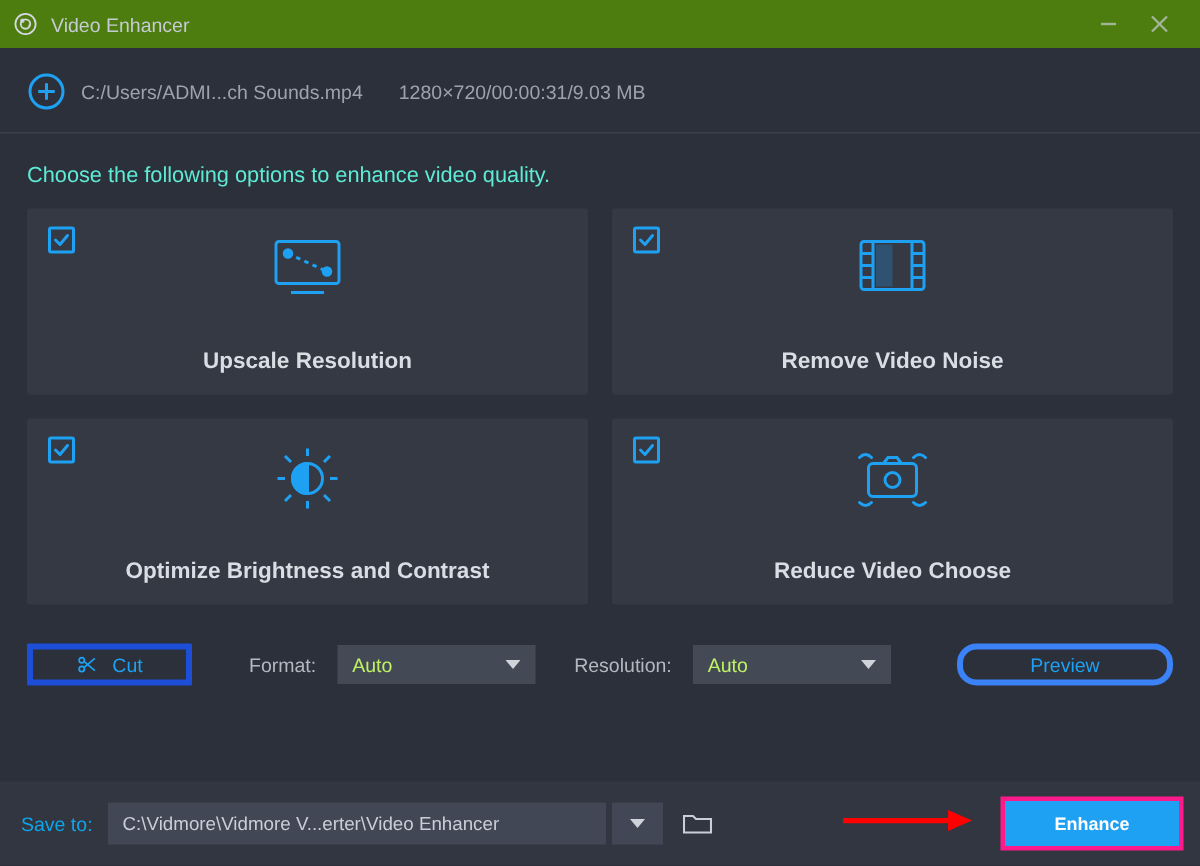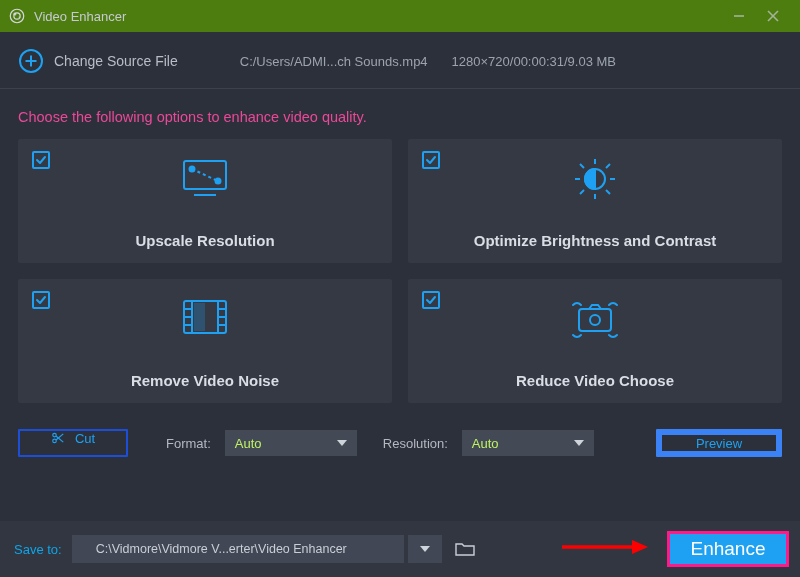--- a/index.html
+++ b/index.html
@@ -13,44 +13,44 @@
   .titlebar .win-btn { width: 34px; height: 24px; display: flex; align-items: center; justify-content: center; cursor: pointer; opacity: 0.7; }
 
   
   .source-row { display: flex; align-items: center; padding: 16px 18px 14px 18px; border-bottom: 1px solid #3d4149; }
   .plus-btn { width: 26px; height: 26px; margin-right: 10px; cursor: pointer; }
   .change-src { font-size: 14px; color: #b8bdc6; margin-right: 62px; cursor: pointer; }
   .filepath { font-size: 13px; color: #9da3ad; margin-right: 24px; text-align: center; }
   .fileinfo { font-size: 13px; color: #9da3ad; }
 
   
-  .instruction { padding: 20px 18px 14px 18px; font-size: 14.5px; color: #ec4899; }
+  .instruction { padding: 20px 18px 14px 18px; font-size: 14.5px; color: #5eead4; }
 
   
   .grid { display: grid; grid-template-columns: 1fr 1fr; grid-template-rows: 1fr 1fr; gap: 16px; padding: 0 18px; }
   .card { background: #343944; border-radius: 2px; height: 124px; position: relative; cursor: pointer; }
   .card .check { position: absolute; top: 12px; left: 14px; width: 18px; height: 18px; border: 2px solid #1ea1f2; border-radius: 2px; display: flex; align-items: center; justify-content: center; }
   .card .check svg { stroke: #1ea1f2; }
   .card .card-icon { position: absolute; top: 16px; left: 50%; transform: translateX(-50%); }
   .card .card-label { position: absolute; bottom: 14px; width: 100%; text-align: center; font-weight: 700; font-size: 15px; color: #d9dde4; }
 
   
   .controls-row { display: flex; align-items: center; padding: 26px 18px 0 18px; gap: 14px; }
-  .cut-btn { width: 110px; height: 28px; border: 2px solid #1d4ed8; color: #1ea1f2; background: transparent; display: flex; justify-content: center; gap: 10px; font-size: 13px; cursor: pointer; border-radius: 1px;}
+  .cut-btn { width: 110px; height: 28px; border: 4px solid #1d4ed8; color: #1ea1f2; background: transparent; display: flex; align-items: center; justify-content: center; gap: 10px; font-size: 13px; cursor: pointer; border-radius: 1px;}
   .ctl-label { font-size: 13px; color: #b3b8c1; margin-left: 24px; }
   .select { width: 132px; height: 26px; background: #444a55; color: #bef264; font-size: 13px; display: flex; align-items: center; justify-content: space-between; padding: 0 10px; cursor: pointer; }
-  .preview-btn { margin-left: auto; width: 126px; height: 28px; border: 6px solid #3b82f6; color: #1ea1f2; background: transparent; font-size: 13px; cursor: pointer; border-radius: 1px;}
+  .preview-btn { margin-left: auto; width: 144px; height: 28px; border: 4px solid #3b82f6; color: #1ea1f2; background: transparent; font-size: 13px; cursor: pointer; border-radius: 13px;}
 
   
   .footer { position: absolute; bottom: 0; left: 0; right: 0; height: 56px; background: #323640; display: flex; align-items: center; padding: 0 14px; }
   .save-label { font-size: 13px; color: #0ea5e9; margin-right: 10px; }
-  .path-input { width: 332px; height: 28px; background: #414754; color: #c9ced7; font-size: 12.5px; display: flex; align-items: center; padding: 0 24px; }
+  .path-input { width: 332px; height: 28px; background: #414754; color: #c9ced7; font-size: 12.5px; display: flex; align-items: center; padding: 0 10px; }
   .path-drop { width: 34px; height: 28px; background: #414754; margin-left: 4px; display: flex; align-items: center; justify-content: center; cursor: pointer; }
   .folder-btn { width: 26px; height: 26px; margin-left: 10px; display: flex; align-items: center; justify-content: center; cursor: pointer; }
-  .enhance-btn { margin-left: auto; width: 116px; height: 30px; background: #1ea1f2; color: #fff; border: none; font-size: 19px; cursor: pointer; box-shadow: 0 0 0 3px #ff1a8c; }
+  .enhance-btn { margin-left: auto; width: 116px; height: 30px; background: #1ea1f2; color: #fff; border: none; font-size: 12px; cursor: pointer; box-shadow: 0 0 0 3px #ff1a8c; font-weight: bold; }
 
   
   .arrow { position: absolute; bottom: 20px; right: 150px; }
 </style>
 </head>
 <body>
 
 <div class="titlebar">
   <span class="app-icon">
     <svg width="18" height="18" viewBox="0 0 24 24">
@@ -76,21 +76,20 @@
 </div>
 
 <div class="source-row">
   <span class="plus-btn">
     <svg width="26" height="26" viewBox="0 0 26 26">
         <circle cx="13" cy="13" r="11" fill="none" stroke="#1ea1f2" stroke-width="2"></circle>
         <line x1="13" y1="7.5" x2="13" y2="18.5" stroke="#1ea1f2" stroke-width="2"></line>
         <line x1="7.5" y1="13" x2="18.5" y2="13" stroke="#1ea1f2" stroke-width="2"></line>
       </svg>
   </span>
-  <span class="change-src">Change Source File</span>
   <span class="filepath">C:/Users/ADMI...ch Sounds.mp4</span>
   <span class="fileinfo">1280×720/00:00:31/9.03 MB</span>
 </div>
 
 <div class="instruction">Choose the following options to enhance video quality.</div>
 
 <div class="grid">
 
   <div class="card">
     <span class="check">
@@ -101,20 +100,43 @@
     <span class="card-icon">
       <svg width="54" height="48" viewBox="0 0 54 48" fill="none" stroke="#1ea1f2" stroke-width="2">
         <rect x="6" y="6" width="42" height="28" rx="2"></rect>
         <line x1="16" y1="40" x2="38" y2="40"></line>
         <line x1="14" y1="14" x2="40" y2="26" stroke-dasharray="3 3"></line>
         <circle cx="14" cy="14" r="2.5" fill="#1ea1f2"></circle>
         <circle cx="40" cy="26" r="2.5" fill="#1ea1f2"></circle>
       </svg>
     </span>
     <div class="card-label">Upscale Resolution</div>
+  </div>
+
+  <div class="card">
+    <span class="check">
+      <svg width="12" height="12" viewBox="0 0 12 12" fill="none">
+          <polyline points="2,6 5,9 10,3" stroke-width="2" stroke-linecap="round" stroke-linejoin="round"></polyline>
+        </svg>
+    </span>
+    <span class="card-icon">
+      <svg width="54" height="44" viewBox="0 0 54 44" fill="none" stroke="#1ea1f2" stroke-width="2">
+        <rect x="6" y="6" width="42" height="32" rx="2"></rect>
+        <line x1="14" y1="6" x2="14" y2="38"></line>
+        <line x1="40" y1="6" x2="40" y2="38"></line>
+        <line x1="6" y1="14" x2="14" y2="14"></line>
+          <line x1="6" y1="22" x2="14" y2="22"></line>
+          <line x1="6" y1="30" x2="14" y2="30"></line>
+        <line x1="40" y1="14" x2="48" y2="14"></line>
+          <line x1="40" y1="22" x2="48" y2="22"></line>
+          <line x1="40" y1="30" x2="48" y2="30"></line>
+        <rect x="16" y="8" width="11" height="28" fill="#1ea1f2" opacity="0.25" stroke="none"></rect>
+      </svg>
+    </span>
+    <div class="card-label">Remove Video Noise</div>
   </div>
 
   <div class="card">
     <span class="check">
       <svg width="12" height="12" viewBox="0 0 12 12" fill="none">
           <polyline points="2,6 5,9 10,3" stroke-width="2" stroke-linecap="round" stroke-linejoin="round"></polyline>
         </svg>
     </span>
     <span class="card-icon">
       <svg width="54" height="48" viewBox="0 0 54 48" fill="none" stroke="#1ea1f2" stroke-width="2">
@@ -133,43 +155,20 @@
     <div class="card-label">Optimize Brightness and Contrast</div>
   </div>
 
   <div class="card">
     <span class="check">
       <svg width="12" height="12" viewBox="0 0 12 12" fill="none">
           <polyline points="2,6 5,9 10,3" stroke-width="2" stroke-linecap="round" stroke-linejoin="round"></polyline>
         </svg>
     </span>
     <span class="card-icon">
-      <svg width="54" height="44" viewBox="0 0 54 44" fill="none" stroke="#1ea1f2" stroke-width="2">
-        <rect x="6" y="6" width="42" height="32" rx="2"></rect>
-        <line x1="14" y1="6" x2="14" y2="38"></line>
-        <line x1="40" y1="6" x2="40" y2="38"></line>
-        <line x1="6" y1="14" x2="14" y2="14"></line>
-          <line x1="6" y1="22" x2="14" y2="22"></line>
-          <line x1="6" y1="30" x2="14" y2="30"></line>
-        <line x1="40" y1="14" x2="48" y2="14"></line>
-          <line x1="40" y1="22" x2="48" y2="22"></line>
-          <line x1="40" y1="30" x2="48" y2="30"></line>
-        <rect x="16" y="8" width="11" height="28" fill="#1ea1f2" opacity="0.25" stroke="none"></rect>
-      </svg>
-    </span>
-    <div class="card-label">Remove Video Noise</div>
-  </div>
-
-  <div class="card">
-    <span class="check">
-      <svg width="12" height="12" viewBox="0 0 12 12" fill="none">
-          <polyline points="2,6 5,9 10,3" stroke-width="2" stroke-linecap="round" stroke-linejoin="round"></polyline>
-        </svg>
-    </span>
-    <span class="card-icon">
       <svg width="60" height="48" viewBox="0 0 60 48" fill="none" stroke="#1ea1f2" stroke-width="2">
         <path d="M 8 10 Q 12 6 16 10" stroke-linecap="round"></path>
         <path d="M 44 10 Q 48 6 52 10" stroke-linecap="round"></path>
         <rect x="14" y="14" width="32" height="22" rx="3"></rect>
         <path d="M 24 14 L 27 10 L 33 10 L 36 14"></path>
         <circle cx="30" cy="25" r="5"></circle>
         <path d="M 8 40 Q 12 44 16 40" stroke-linecap="round"></path>
         <path d="M 44 40 Q 48 44 52 40" stroke-linecap="round"></path>
       </svg>
     </span>

